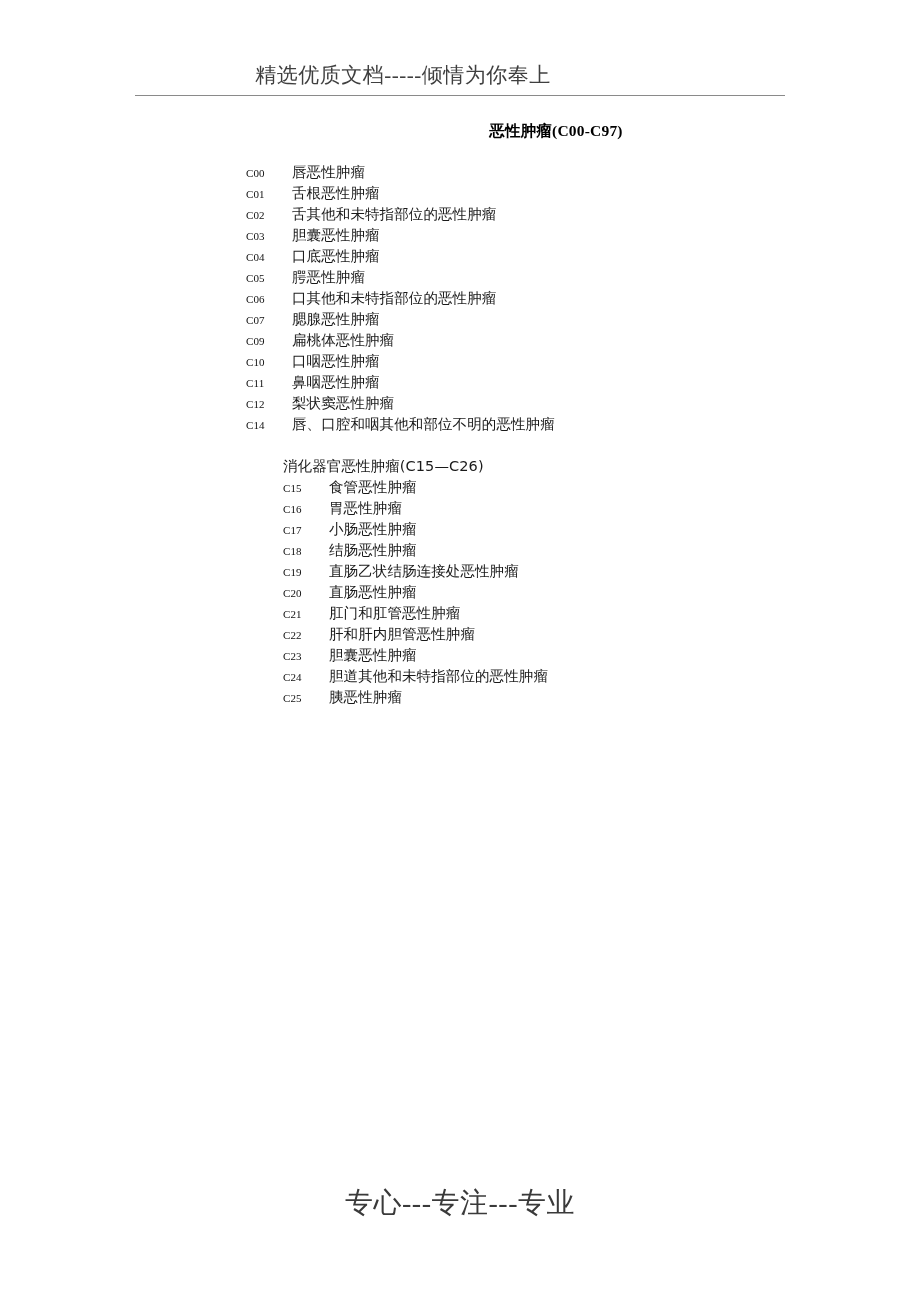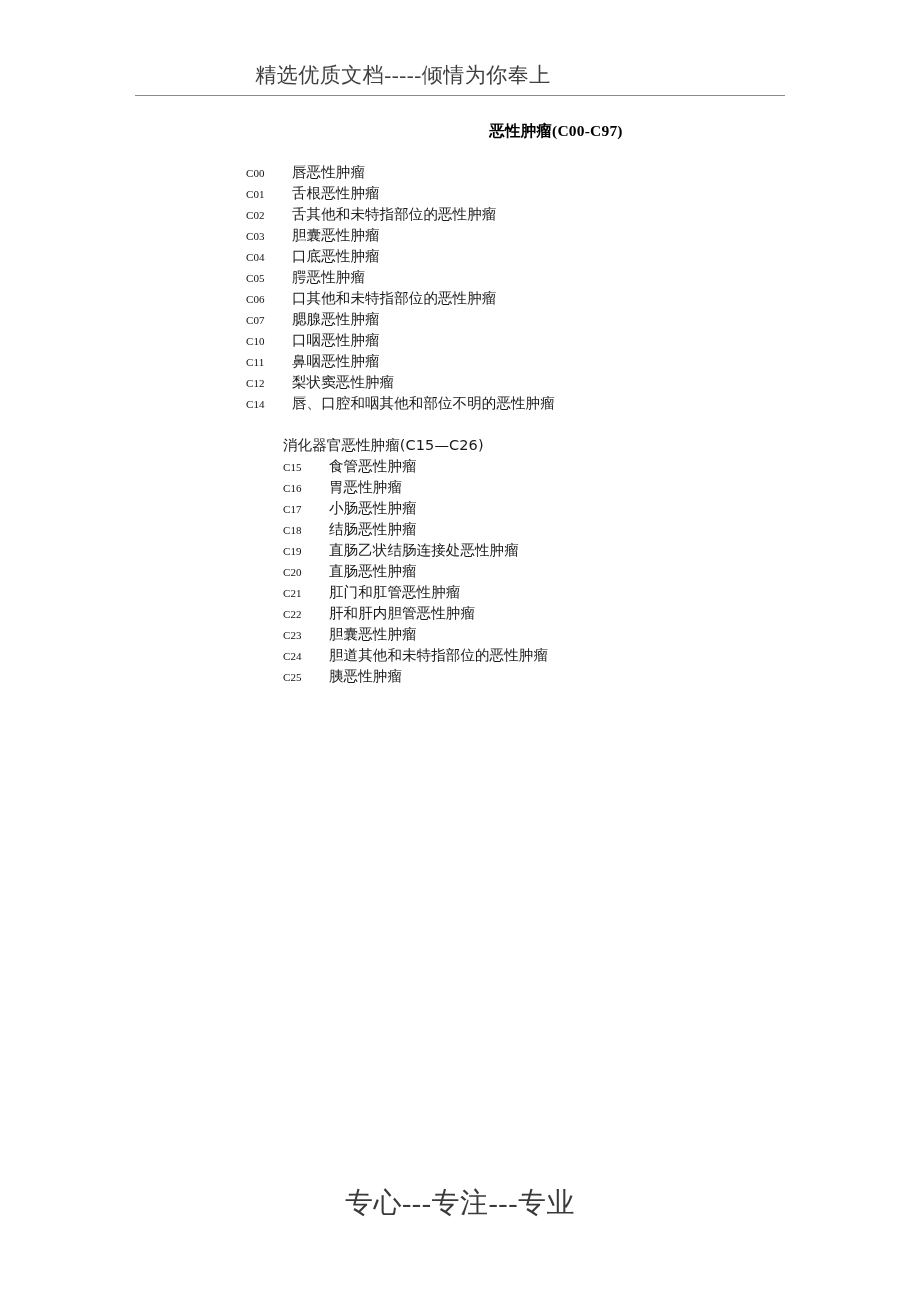--- a/index.html
+++ b/index.html
@@ -154,20 +154,24 @@
         </div>
         <div class="code-row">
           <span class="code-cell">C06</span>
           <span class="name-cell">口其他和未特指部位的恶性肿瘤</span>
         </div>
         <div class="code-row">
           <span class="code-cell">C07</span>
           <span class="name-cell">腮腺恶性肿瘤</span>
         </div>
         <div class="code-row">
+          <span class="code-cell">C09</span>
+          <span class="name-cell">扁桃体恶性肿瘤</span>
+        </div>
+        <div class="code-row">
           <span class="code-cell">C10</span>
           <span class="name-cell">口咽恶性肿瘤</span>
         </div>
         <div class="code-row">
           <span class="code-cell">C11</span>
           <span class="name-cell">鼻咽恶性肿瘤</span>
         </div>
         <div class="code-row">
           <span class="code-cell">C12</span>
           <span class="name-cell">梨状窦恶性肿瘤</span>

